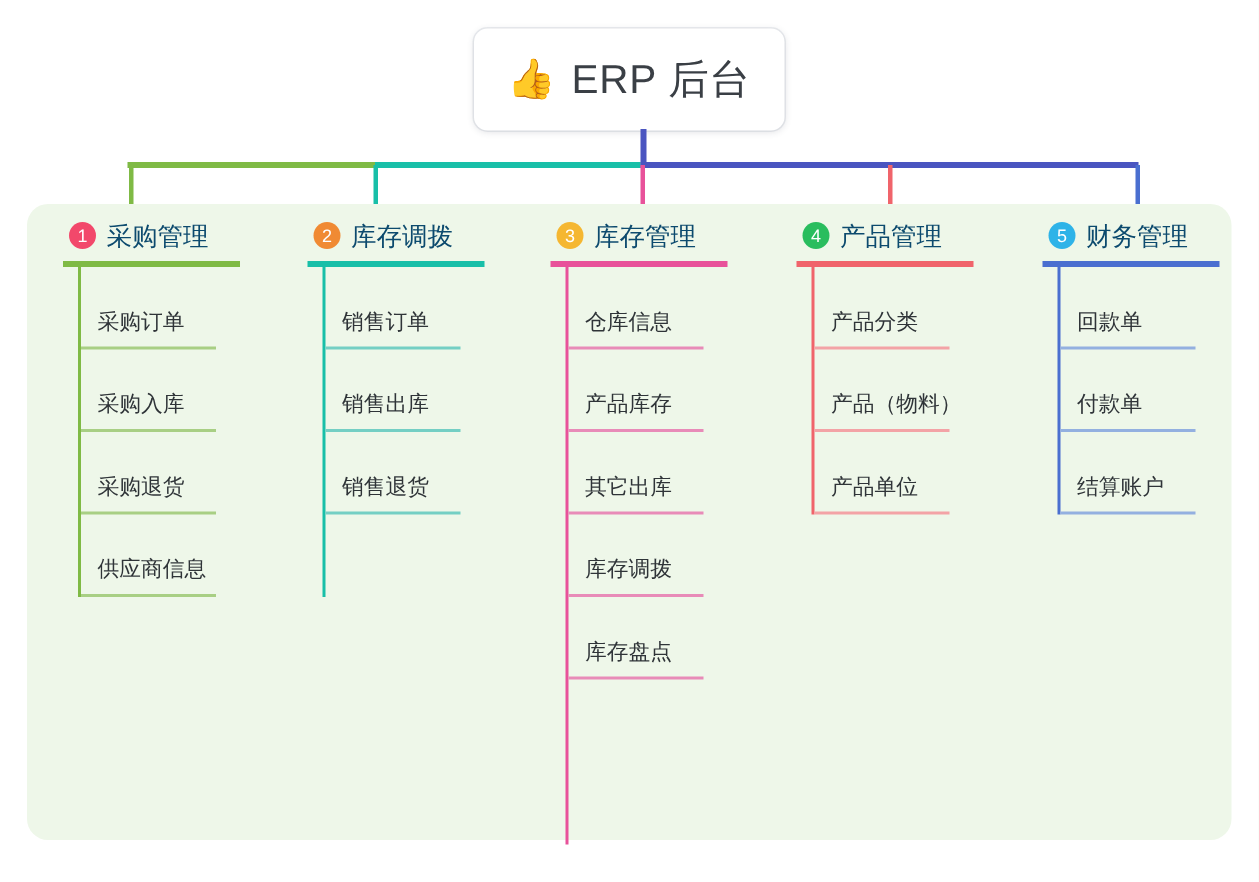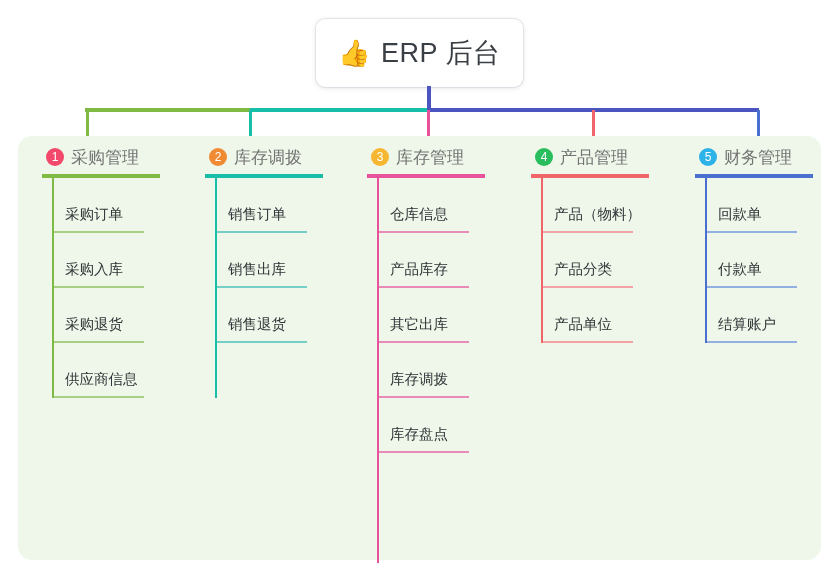--- a/index.html
+++ b/index.html
@@ -104,21 +104,21 @@
     border-radius: 50%;
     color: #ffffff;
     font-size: 12px;
     line-height: 18px;
     text-align: center;
     flex: 0 0 auto;
     font-family: "Liberation Sans", sans-serif;
   }
   .col-title {
     font-size: 17px;
-    color: #737373;
+    color: #0c4a6e;
     white-space: nowrap;
   }
   .head-rule {
     height: 4px;
     width: 118px;
     margin-top: 4px;
   }
 
   
   .leaves {
@@ -261,28 +261,28 @@
       </div>
       <div class="column" style="left: 531px;">
         <div class="col-head">
           <span class="badge" style="background: rgb(41, 189, 94);">4</span>
           <span class="col-title">产品管理</span>
         </div>
         <div class="head-rule" style="background: rgb(240, 100, 107);"></div>
         <div class="leaves">
           <div class="spine" style="background: rgb(240, 100, 107); height: 165px;"></div>
           <div class="leaf">
+            <span class="leaf-text">产品分类</span>
+            <div class="leaf-rule" style="background: rgb(243, 163, 166);"></div>
+          </div>
+          <div class="leaf">
             <span class="leaf-text">产品（物料）</span>
             <div class="leaf-rule" style="background: rgb(243, 163, 166);"></div>
           </div>
           <div class="leaf">
-            <span class="leaf-text">产品分类</span>
-            <div class="leaf-rule" style="background: rgb(243, 163, 166);"></div>
-          </div>
-          <div class="leaf">
             <span class="leaf-text">产品单位</span>
             <div class="leaf-rule" style="background: rgb(243, 163, 166);"></div>
           </div>
         </div>
       </div>
       <div class="column" style="left: 695px;">
         <div class="col-head">
           <span class="badge" style="background: rgb(46, 179, 232);">5</span>
           <span class="col-title">财务管理</span>
         </div>

